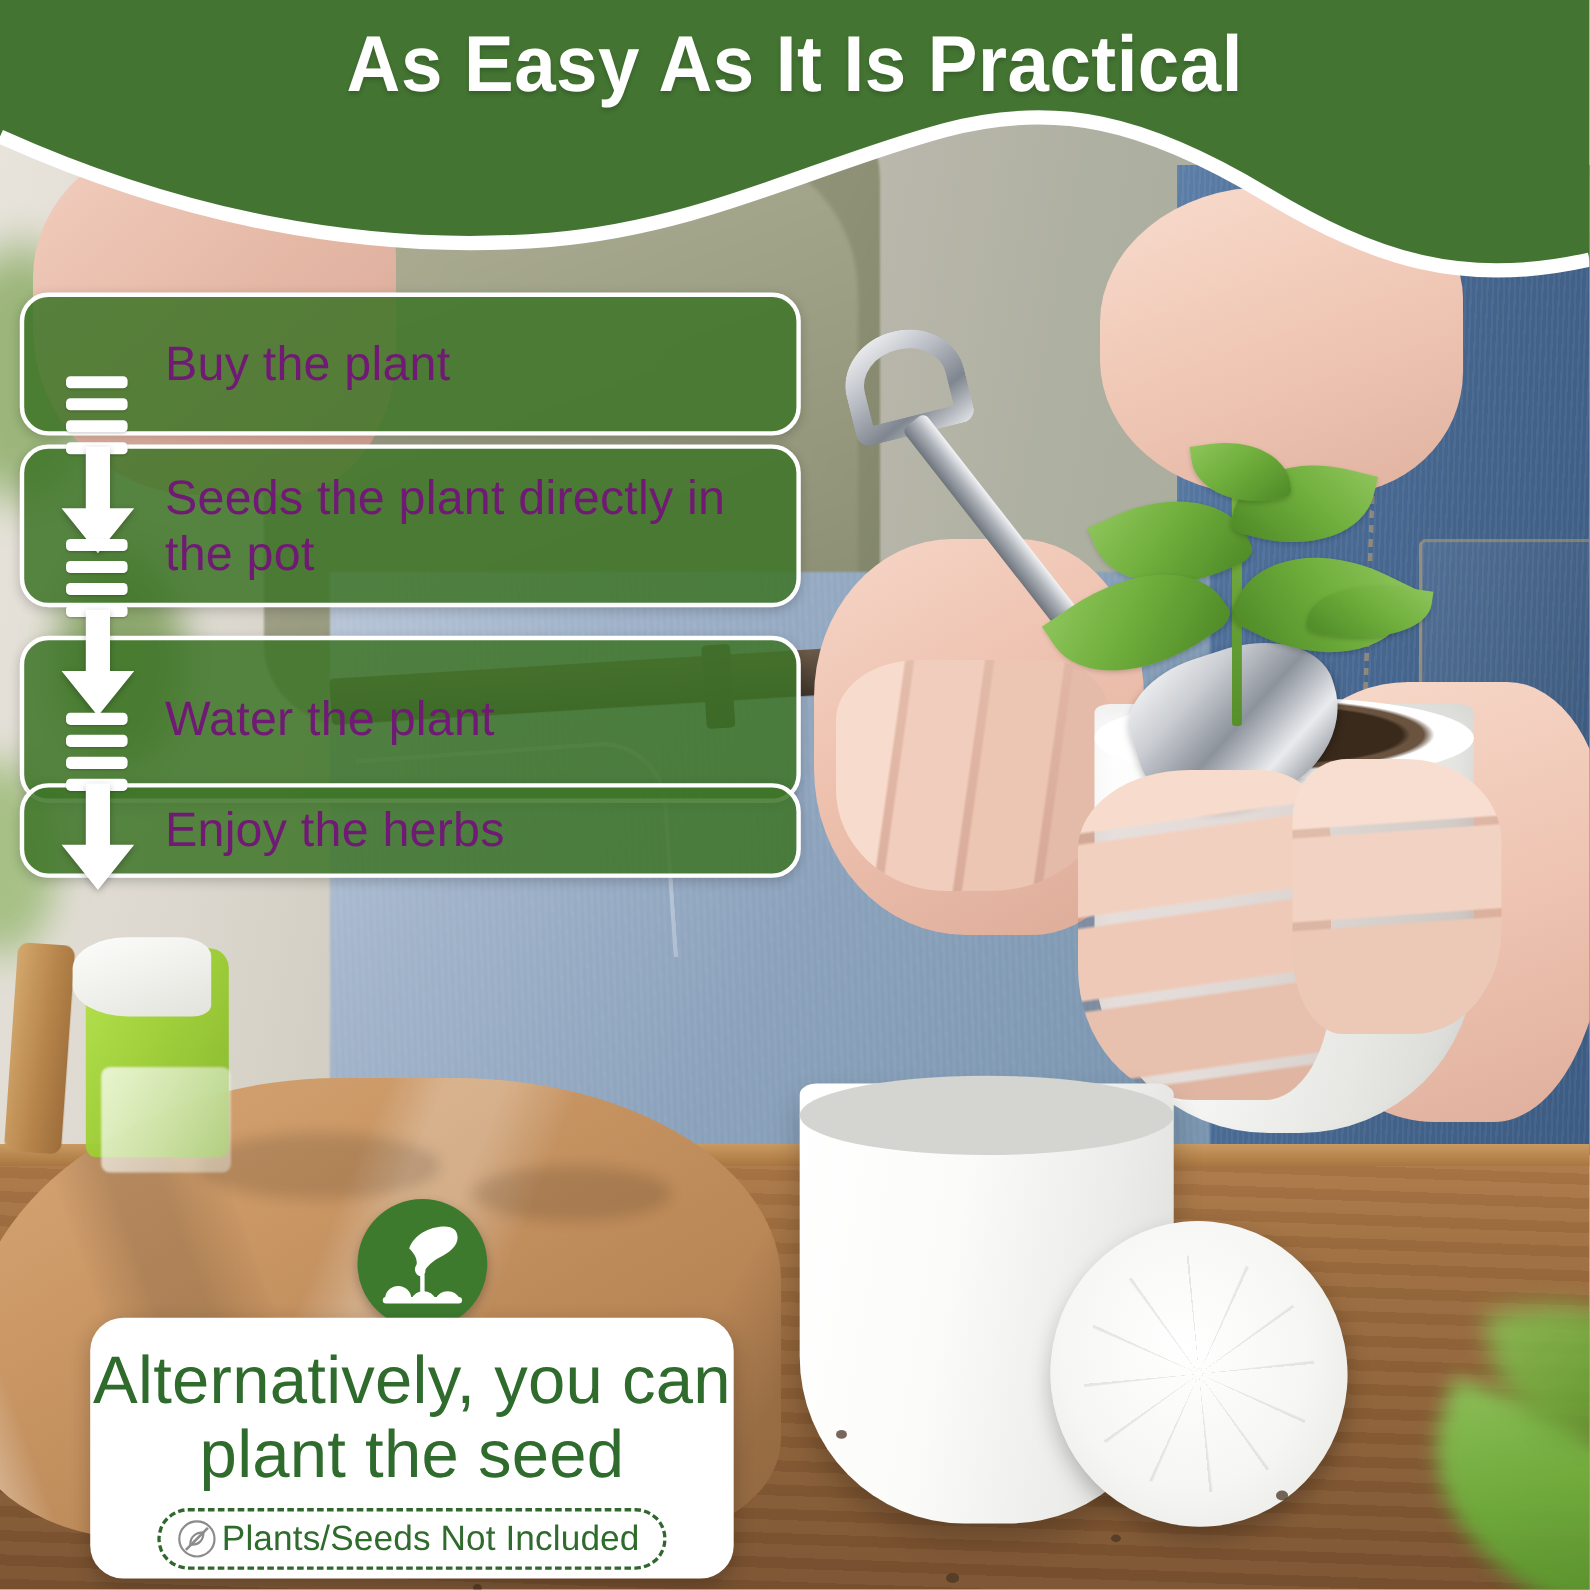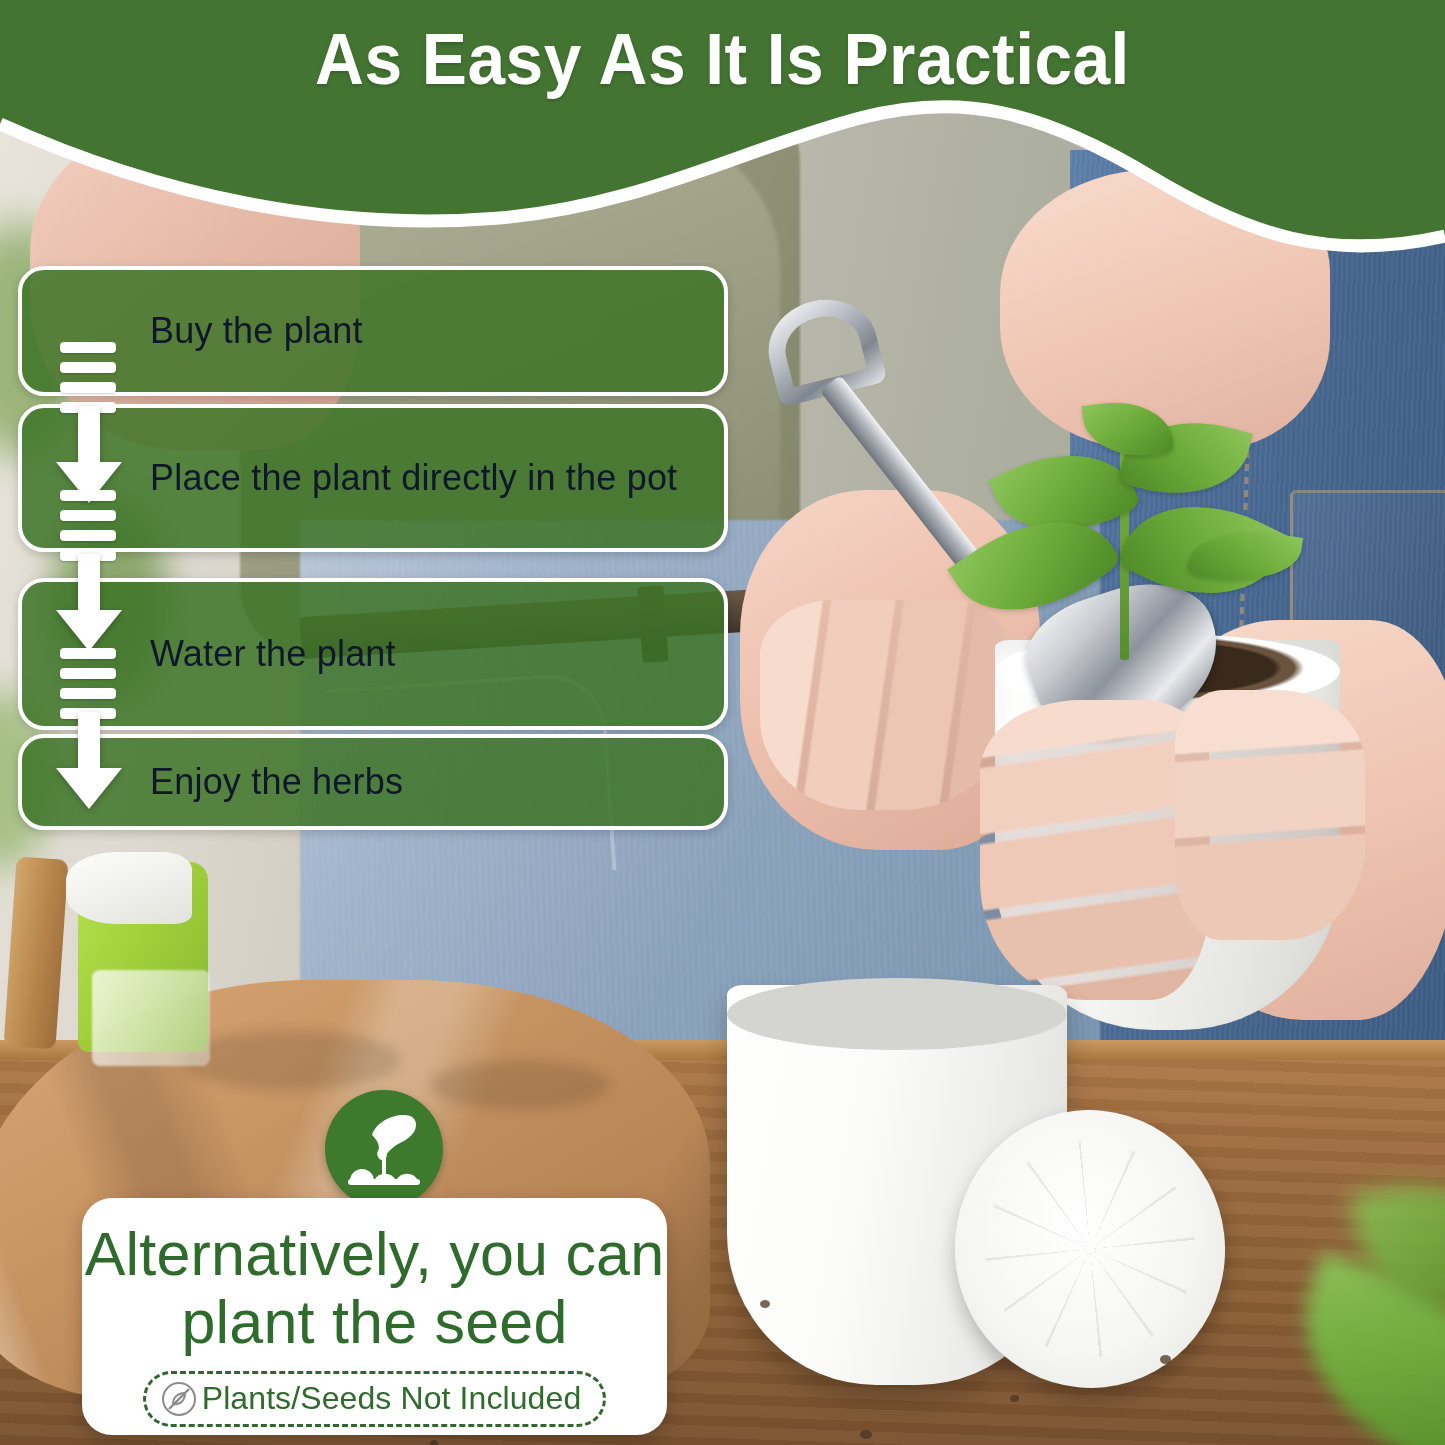--- a/index.html
+++ b/index.html
@@ -335,32 +335,32 @@
 
   .step-card {
     position:absolute; left:18px; width:710px;
     background:rgba(62,116,40,.86);
     border:4px solid #ffffff;
     border-radius:26px;
     box-shadow:0 3px 10px rgba(0,0,0,.18);
     display:flex; align-items:center;
   }
   .step-label {
-    color:#0f172a;
-    font-size:36px;
+    color:#701a75;
+    font-size:44px;
     font-weight:normal;
     line-height:1.16;
     padding-left:128px;
     padding-right:16px;
     letter-spacing:.2px;
   }
   #card0 { top:266px; height:130px; }
   #card1 { top:404px; height:148px; }
   #card2 { top:578px; height:152px; }
-  #card3 { top:734px; height:96px;align-items:center; }
+  #card3 { top:712px; height:86px;align-items:center; }
 
   
   .connectors { position:absolute; left:0; top:0; width:200px; height:900px; }
   .dashgroup { position:absolute; left:60px; width:56px; }
   .dashgroup span {
     display:block; height:11px; background:#ffffff;
     border-radius:4px; margin-bottom:9px;
     box-shadow:0 1px 2px rgba(0,0,0,.2);
   }
   .arrow-down {
@@ -500,21 +500,21 @@
 
   <h1 class="page-title">As Easy As It Is Practical</h1>
 
   <div class="steps">
 
     <div class="step-card" id="card0">
       <div class="step-label">Buy the plant</div>
     </div>
 
     <div class="step-card" id="card1">
-      <div class="step-label">Place the plant directly in the pot</div>
+      <div class="step-label">Seeds the plant directly in the pot</div>
     </div>
 
     <div class="step-card" id="card2">
       <div class="step-label">Water the plant</div>
     </div>
 
     <div class="step-card" id="card3">
       <div class="step-label">Enjoy the herbs</div>
     </div>
 

